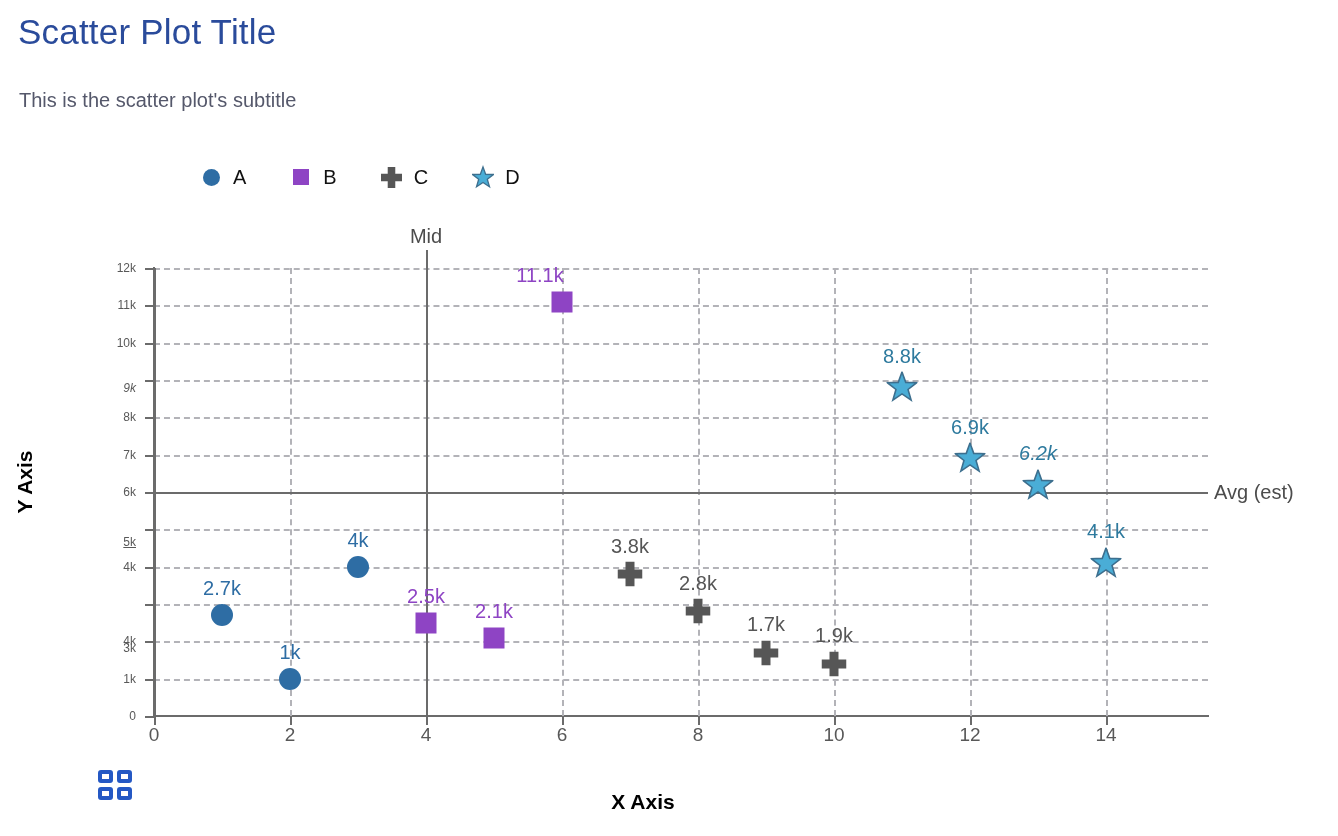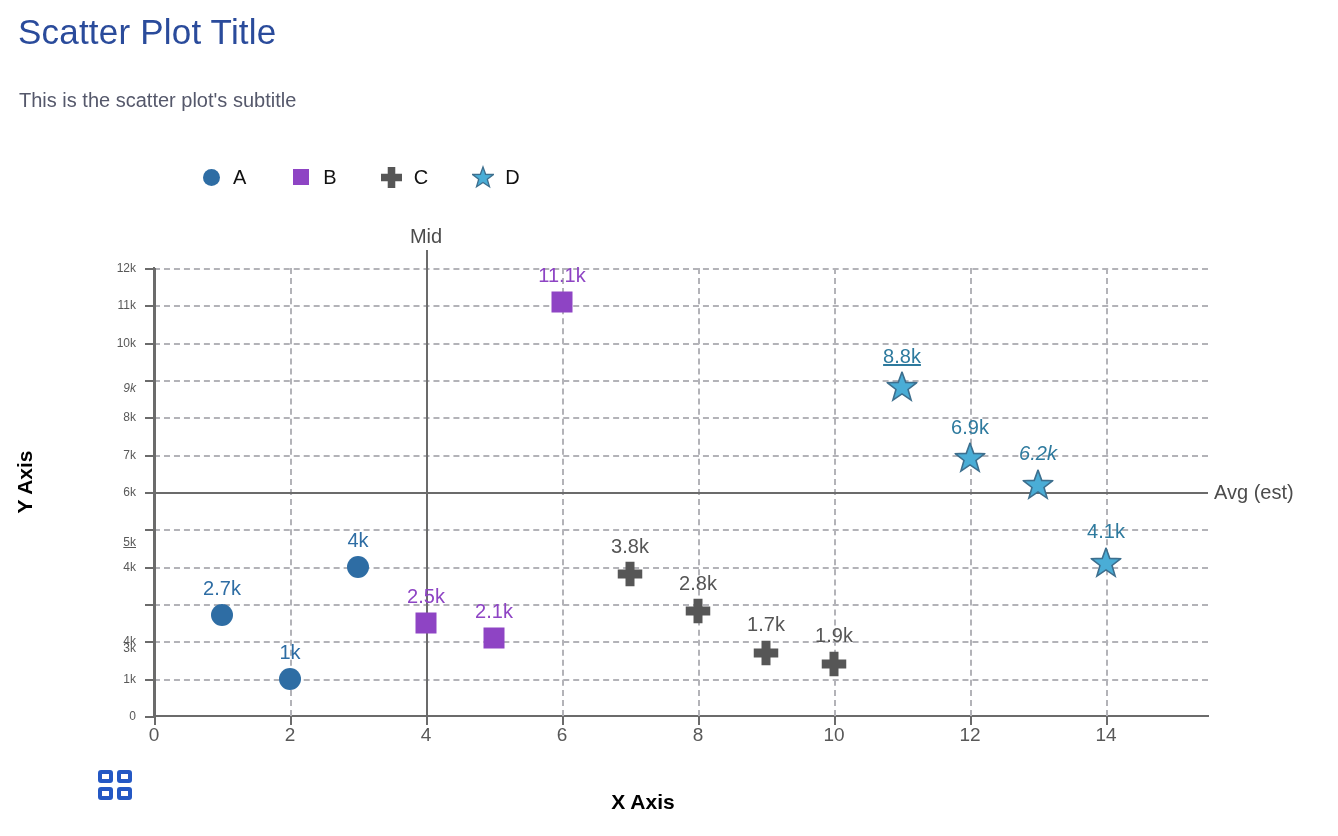--- a/index.html
+++ b/index.html
@@ -246,21 +246,21 @@
         <span class="m-square" style="width: 21px; height: 21px; background: rgb(142, 68, 196); display: block;"></span>
       </div>
       <div class="pt-label" style="left: 272px; top: 340.167px; color: rgb(142, 68, 196);">2.5k</div>
       <div class="pt" style="left: 340px; top: 369.6px;">
         <span class="m-square" style="width: 21px; height: 21px; background: rgb(142, 68, 196); display: block;"></span>
       </div>
       <div class="pt-label" style="left: 340px; top: 355.1px; color: rgb(142, 68, 196);">2.1k</div>
       <div class="pt" style="left: 408px; top: 33.6px;">
         <span class="m-square" style="width: 21px; height: 21px; background: rgb(142, 68, 196); display: block;"></span>
       </div>
-      <div class="pt-label" style="left: 408px; top: 19.1px; color: rgb(142, 68, 196);">11.1k</div>
+      <div class="pt-label" style="left: 386px; top: 19.1px; color: rgb(142, 68, 196);">11.1k</div>
       <div class="pt" style="left: 476px; top: 306.133px;">
         <span style="display: block; line-height: 0;"><svg width="25" height="25" viewBox="0 0 25 25">
             <path d="M8 0 H17 V8 H25 V17 H17 V25 H8 V17 H0 V8 H8 Z" fill="#565656"></path>
           </svg></span>
       </div>
       <div class="pt-label" style="left: 476px; top: 289.633px; color: rgb(86, 86, 86);">3.8k</div>
       <div class="pt" style="left: 544px; top: 343.467px;">
         <span style="display: block; line-height: 0;"><svg width="25" height="25" viewBox="0 0 25 25">
             <path d="M8 0 H17 V8 H25 V17 H17 V25 H8 V17 H0 V8 H8 Z" fill="#565656"></path>
           </svg></span>
@@ -276,21 +276,21 @@
         <span style="display: block; line-height: 0;"><svg width="25" height="25" viewBox="0 0 25 25">
             <path d="M8 0 H17 V8 H25 V17 H17 V25 H8 V17 H0 V8 H8 Z" fill="#565656"></path>
           </svg></span>
       </div>
       <div class="pt-label" style="left: 680px; top: 379.233px; color: rgb(86, 86, 86);">1.9k</div>
       <div class="pt" style="left: 748px; top: 119.467px;">
         <span style="display: block; line-height: 0;"><svg width="31" height="31" viewBox="0 0 31 31">
             <polygon points="15.50,0.50 19.24,10.86 30.24,11.21 21.54,17.96 24.61,28.54 15.50,22.36 6.39,28.54 9.46,17.96 0.76,11.21 11.76,10.86" fill="#4aadd6" stroke="#3d6f8e" stroke-width="1.6" stroke-linejoin="miter"></polygon>
           </svg></span>
       </div>
-      <div class="pt-label" style="left: 748px; top: 99.9667px; color: rgb(46, 122, 158); text-decoration: underline;">8.8k</div>
+      <div class="pt-label" style="left: 748px; top: 99.9667px; color: rgb(46, 122, 158);">8.8k</div>
       <div class="pt" style="left: 816px; top: 190.4px;">
         <span style="display: block; line-height: 0;"><svg width="31" height="31" viewBox="0 0 31 31">
             <polygon points="15.50,0.50 19.24,10.86 30.24,11.21 21.54,17.96 24.61,28.54 15.50,22.36 6.39,28.54 9.46,17.96 0.76,11.21 11.76,10.86" fill="#4aadd6" stroke="#3d6f8e" stroke-width="1.6" stroke-linejoin="miter"></polygon>
           </svg></span>
       </div>
       <div class="pt-label" style="left: 816px; top: 170.9px; color: rgb(46, 122, 158);">6.9k</div>
       <div class="pt" style="left: 884px; top: 216.533px;">
         <span style="display: block; line-height: 0;"><svg width="31" height="31" viewBox="0 0 31 31">
             <polygon points="15.50,0.50 19.24,10.86 30.24,11.21 21.54,17.96 24.61,28.54 15.50,22.36 6.39,28.54 9.46,17.96 0.76,11.21 11.76,10.86" fill="#4aadd6" stroke="#3d6f8e" stroke-width="1.6" stroke-linejoin="miter"></polygon>
           </svg></span>

